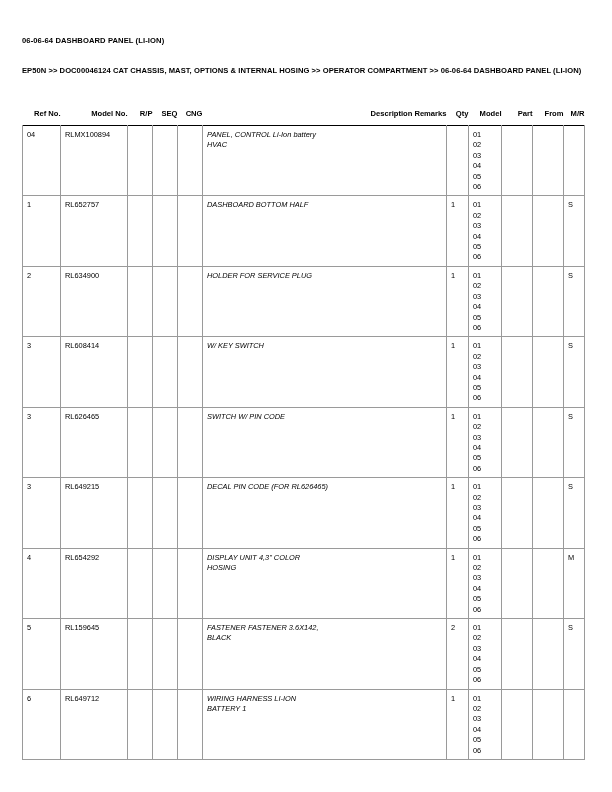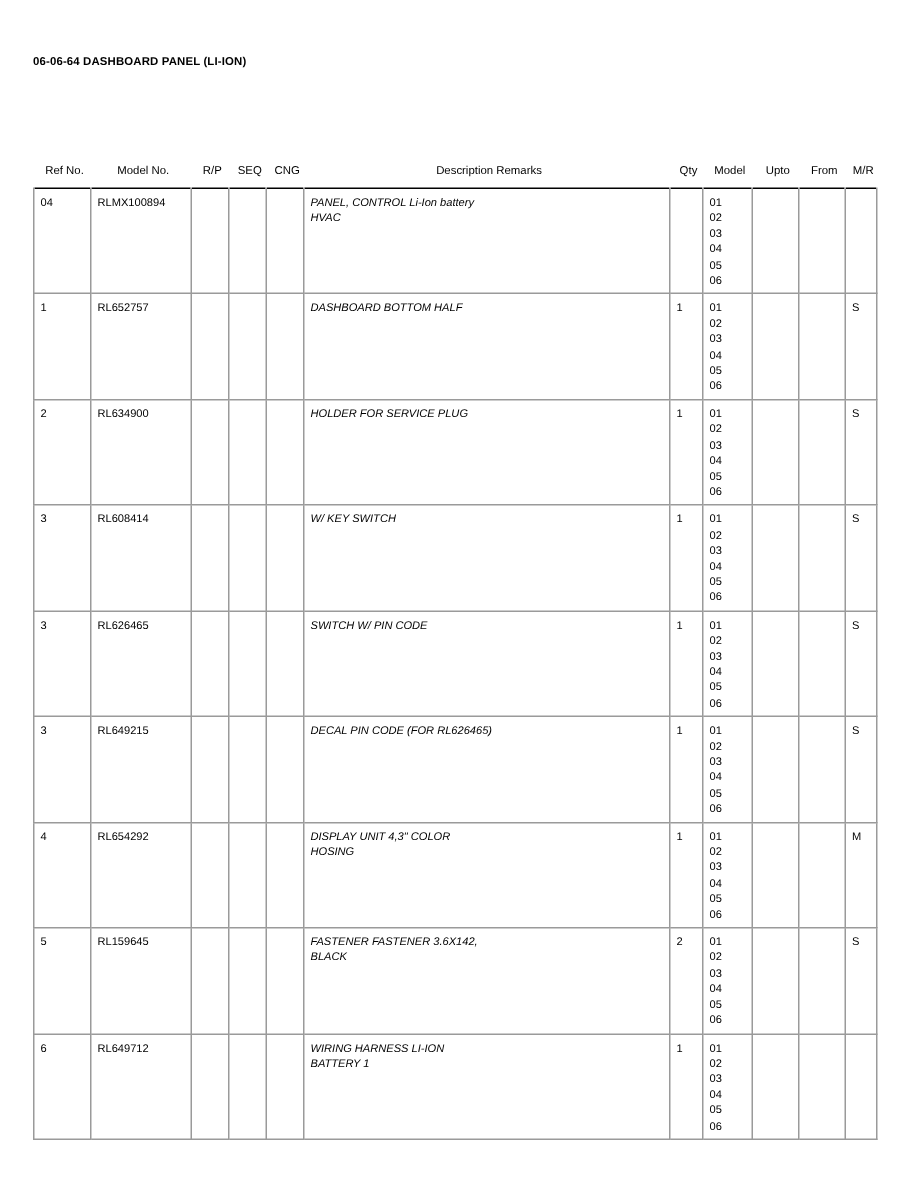--- a/index.html
+++ b/index.html
@@ -47,22 +47,22 @@
     position: absolute;
     left: 22px;
     top: 84px;
     width: 562px;
     border-collapse: collapse;
     table-layout: fixed;
     font-size: 7.4px;
   }
   table.parts thead th {
     font-size: 7.6px;
-    font-weight: normal;
-    text-align: center;
+    font-weight: bold;
+    text-align: right;
     padding: 0 0 7px 3px;
     vertical-align: bottom;
     border: none;
     white-space: nowrap;
   }
   table.parts thead tr {
     border-bottom: 1.6px solid #000000;
   }
   table.parts tbody td {
     border: 0.7px solid #9a9a9a;
@@ -95,20 +95,21 @@
   .desc-line { display: block; white-space: pre; font-style: italic; }
   .model-line { display: block; }
 </style>
 </head>
 <body>
 
 <div class="page">
 
   <div class="doc-title">06-06-64 DASHBOARD PANEL (LI-ION)</div>
 
+  <div class="breadcrumb">EP50N &gt;&gt; DOC00046124 CAT CHASSIS, MAST, OPTIONS &amp; INTERNAL HOSING &gt;&gt; OPERATOR COMPARTMENT &gt;&gt; 06-06-64 DASHBOARD PANEL (LI-ION)</div>
 
   <table class="parts">
     <colgroup>
       <col class="col-ref">
         <col class="col-part">
         <col class="col-rp">
       <col class="col-seq">
         <col class="col-cng">
         <col class="col-desc">
       <col class="col-qty">
@@ -120,21 +121,21 @@
     <thead>
       <tr>
         <th>Ref No.</th>
         <th>Model No.</th>
         <th>R/P</th>
         <th>SEQ</th>
         <th>CNG</th>
         <th>Description Remarks</th>
         <th class="th-qty">Qty</th>
         <th class="th-model">Model</th>
-        <th class="th-from">Upto</th>
+        <th class="th-from">Part</th>
         <th class="th-upto">From</th>
         <th class="th-mr">M/R</th>
       </tr>
     </thead>
     <tbody id="parts-table-body">
         <tr>
           <td>04</td>
           <td>RLMX100894</td>
           <td></td>
           <td></td>

